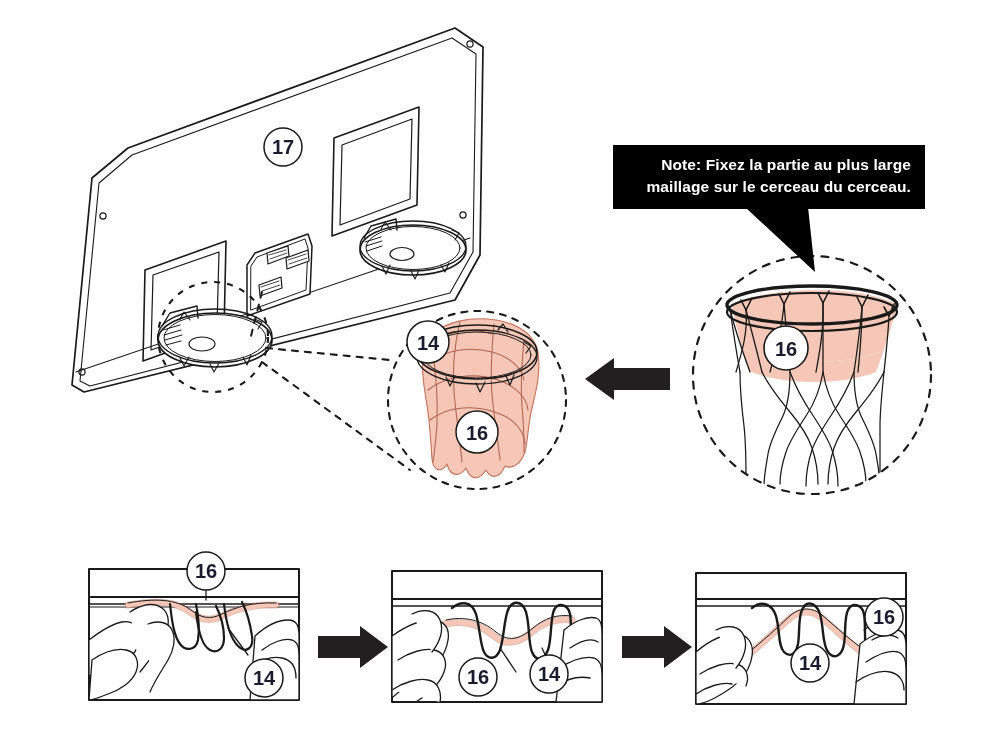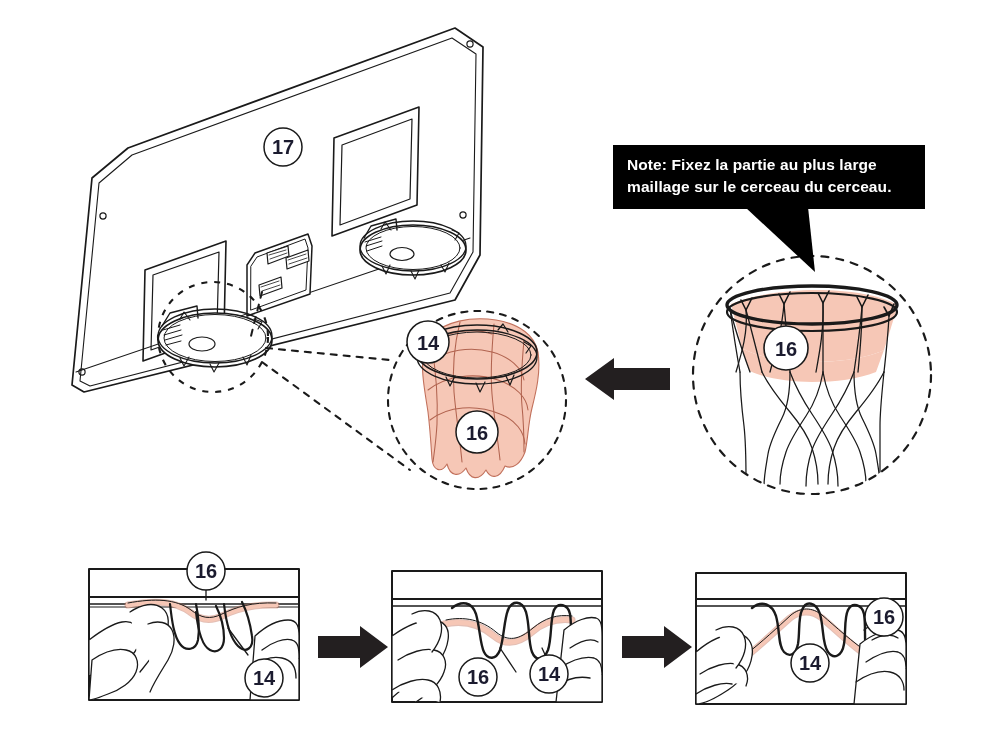--- a/index.html
+++ b/index.html
@@ -2,21 +2,21 @@
 <html><head>
 <meta charset="utf-8">
 <style>
   html,body{margin:0;padding:0;background:#ffffff;}
   body{width:994px;height:730px;overflow:hidden;
        font-family:"Liberation Sans","DejaVu Sans",sans-serif;}
   #stage{position:relative;width:938px;height:730px;background:#fff;}
   #stage svg{position:absolute;left:0;top:0;}
   .note-box{position:absolute;background:#000;color:#fff;
             font-weight:700;font-size:15.5px;line-height:1.45;
-            letter-spacing:.1px;padding:9px 14px 10px 14px;}
+            letter-spacing:.1px;padding:9px 14px 10px 14px;text-align:right;}
   .note-line{white-space:nowrap;display:block;}
 </style>
 </head>
 <body>
 
 <div id="stage">
 
 <svg width="994" height="730" viewBox="0 0 994 730">
   <defs>
     <clipPath id="clipP1">

